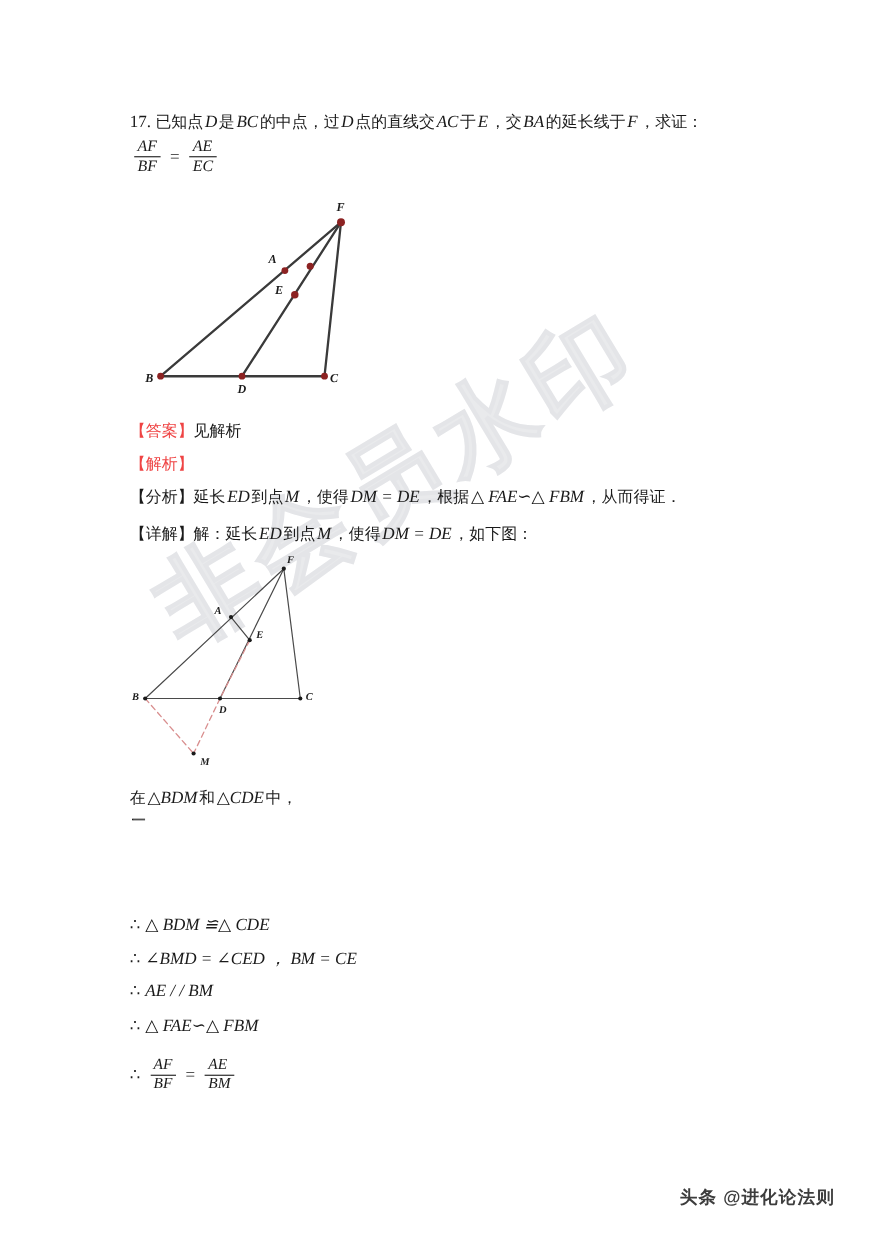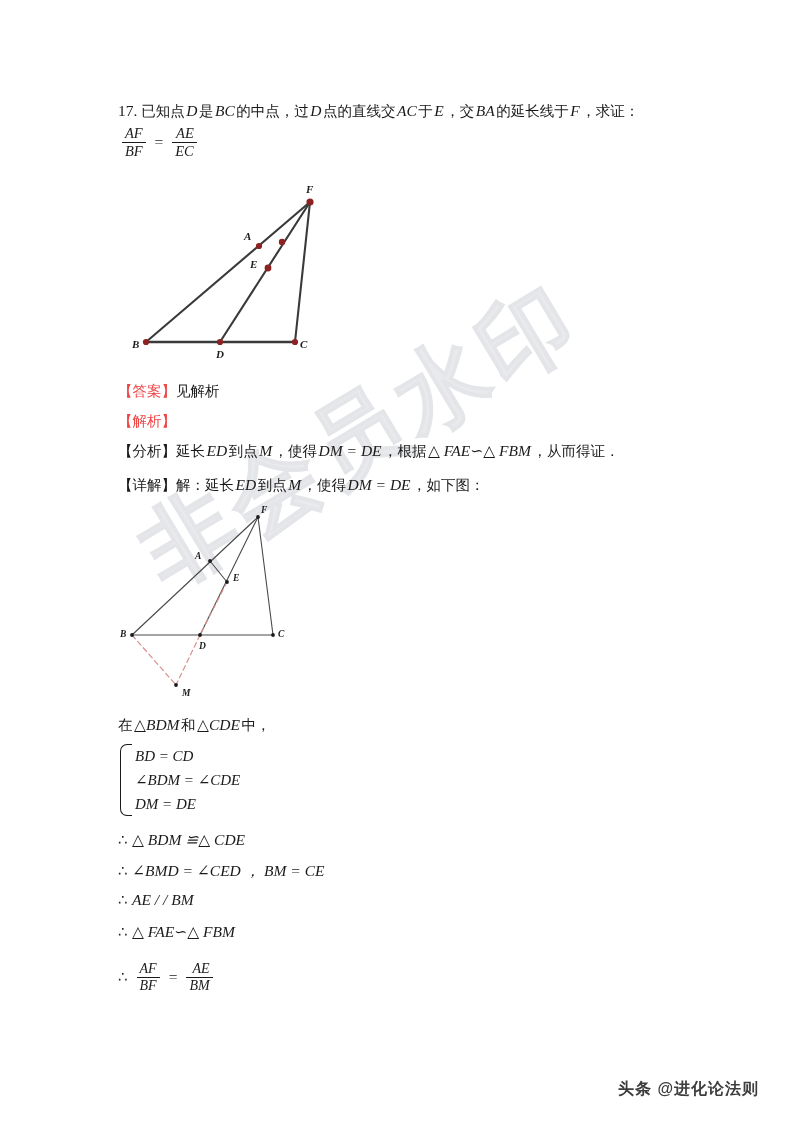--- a/index.html
+++ b/index.html
@@ -39,21 +39,21 @@
   .q-line{
     position:absolute;left:118px;top:101px;width:600px;
     font-size:15.5px;line-height:20px;white-space:nowrap;
   }
   .cn{font-family:"Liberation Sans","DejaVu Sans",sans-serif;font-size:14.5px;margin-top:33px;}
   .mi{font-family:"Liberation Serif","DejaVu Serif",serif;font-style:italic;font-size:15.5px;padding:0 1.5px;}
   .mn{font-family:"Liberation Serif","DejaVu Serif",serif;font-size:15.5px;margin-top:37px;}
   .mo{font-family:"Liberation Serif","DejaVu Serif",serif;font-size:15.5px;padding:0 3px;}
 
   
-  .frac{display:inline-block;vertical-align:middle;text-align:right;
+  .frac{display:inline-block;vertical-align:middle;text-align:left;
         font-family:"Liberation Serif","DejaVu Serif",serif;font-style:italic;
         font-size:14px;line-height:1.15;margin:0 2px;position:relative;top:-1px;}
   .frac .num{display:block;padding:0 3px;}
   .frac .den{display:block;padding:0 3px;border-top:1.1px solid #1a1a1a;}
 
   .eq-frac{position:absolute;left:120px;top:126px;font-size:15.5px;}
   .eq-frac .frac{font-size:14.5px;}
 
   
   .fig1{position:absolute;left:110px;top:178px;width:235px;height:195px;}
@@ -197,25 +197,20 @@
       <span class="figlabel" style="left:82px;top:186px;">M</span>
     </div>
 
     <div class="txt" style="top:716px;">
       <span class="cn">在</span><span class="mi">△BDM</span><span class="cn">和</span><span class="mi">△CDE</span><span class="cn">中，</span>
     </div>
 
     <div class="brace-block" style="top:744px;">
       <div class="brace-wrap">
         <div class="brace"></div>
-        <div class="brace-lines">
-          <div>BD = CD</div>
-          <div>∠BDM = ∠CDE</div>
-          <div>DM = DE</div>
-        </div>
       </div>
     </div>
 
     <div class="txt" style="top:831px;">
       <span class="therefore">∴</span><span class="mi">△ BDM ≌△ CDE</span>
     </div>
     <div class="txt" style="top:861px;">
       <span class="therefore">∴</span><span class="mi nowrap">∠BMD = ∠CED ，  BM = CE</span>
     </div>
     <div class="txt" style="top:891px;">

